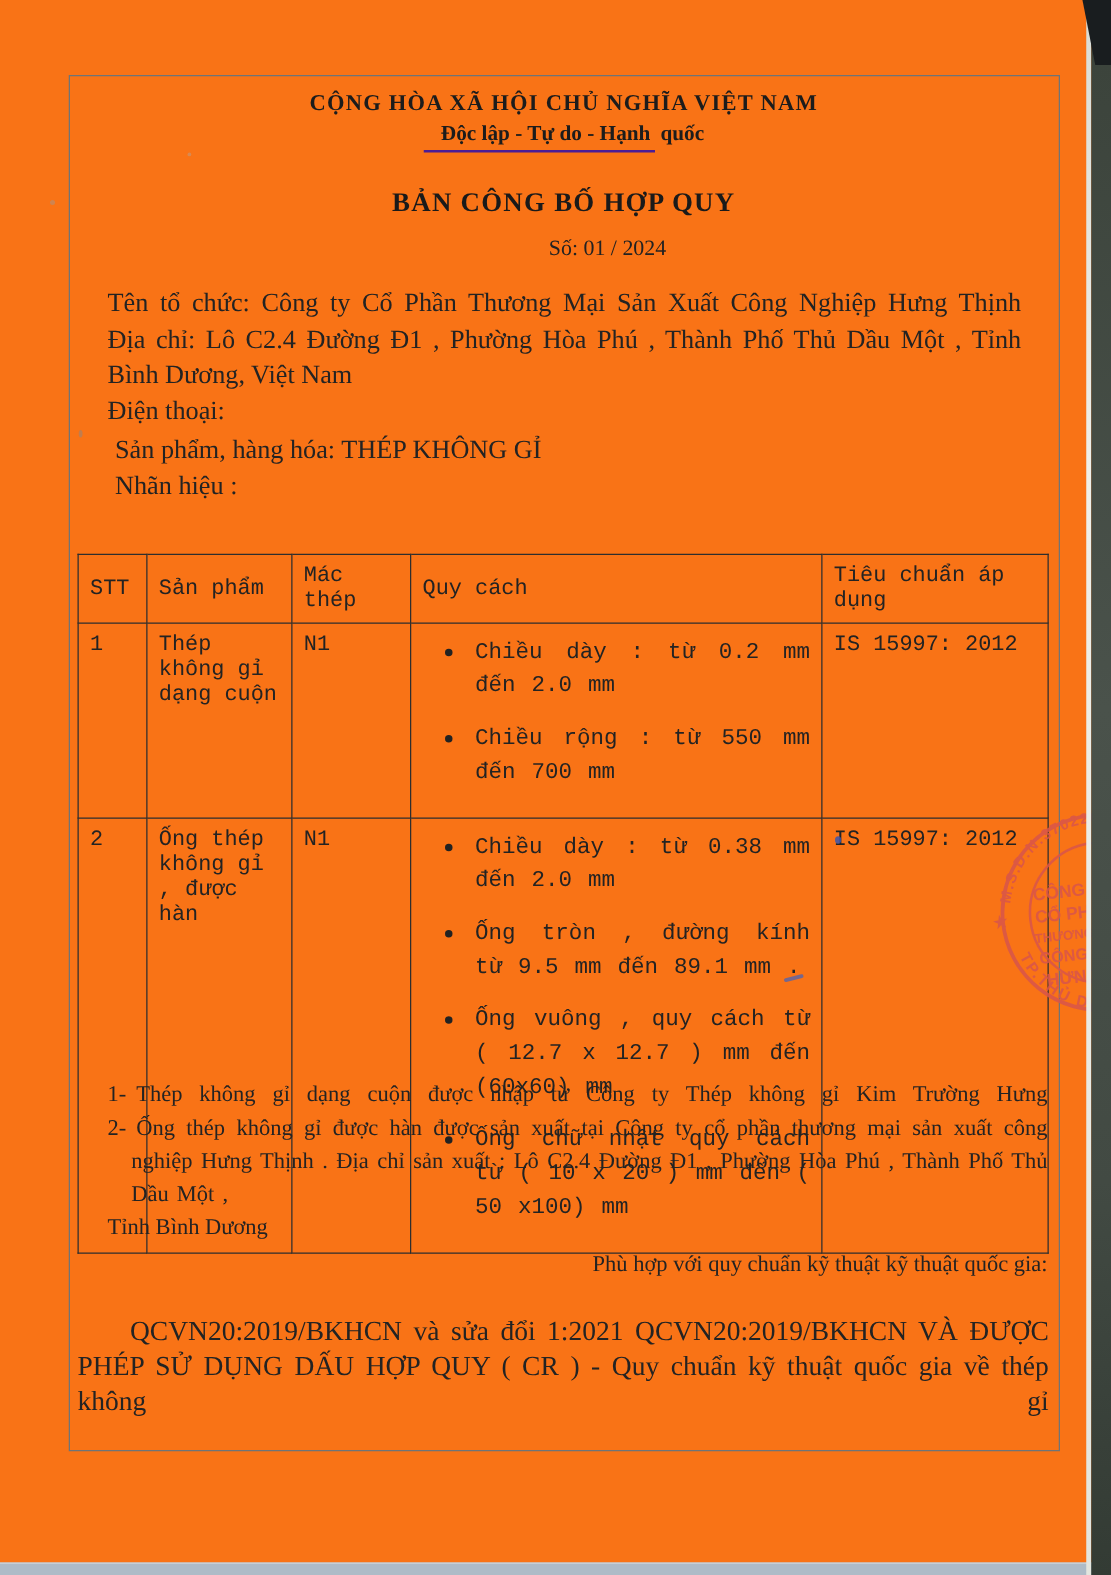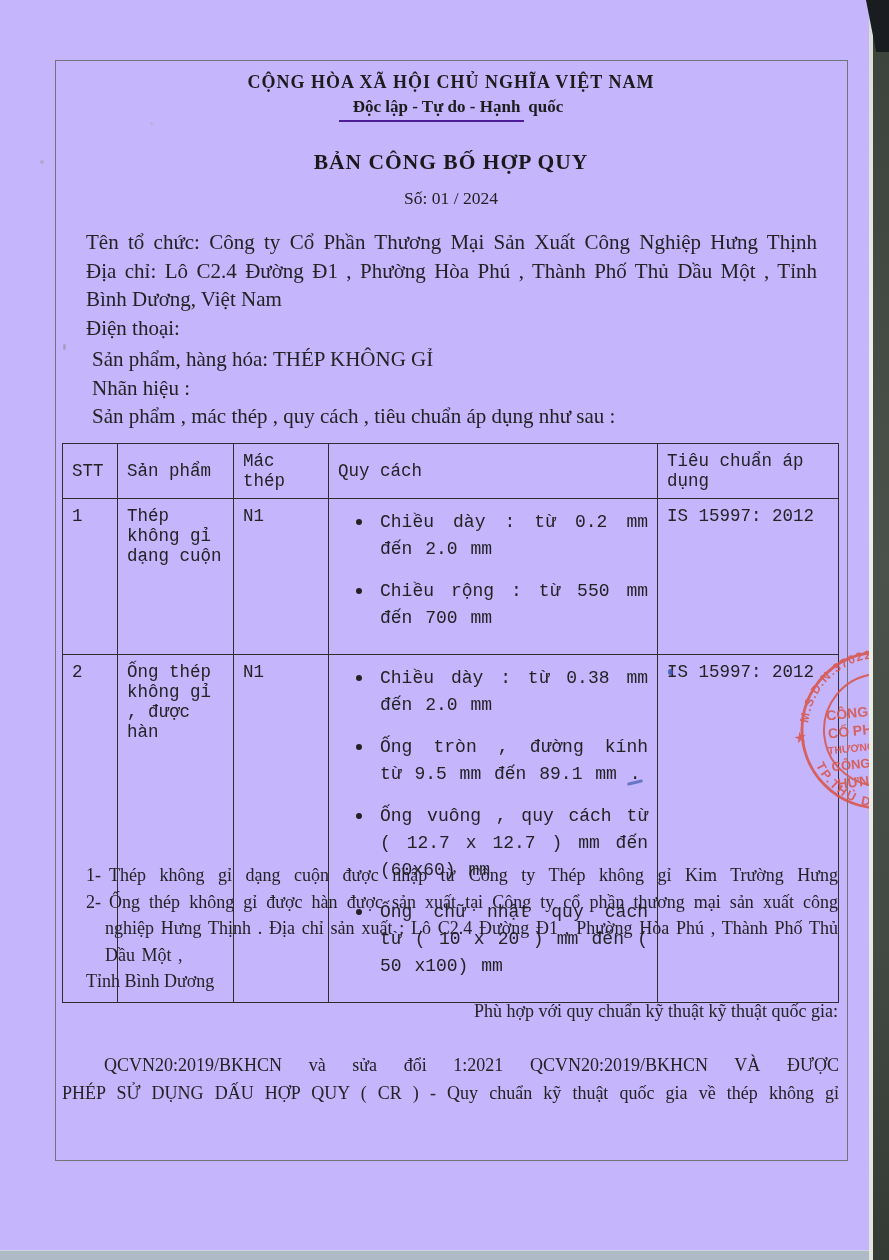--- a/index.html
+++ b/index.html
@@ -1,18 +1,18 @@
 <!DOCTYPE html>
 <html><head>
 <meta charset="utf-8">
 <style>
   html,body { margin:0; padding:0; background:#ffffff; }
   .page {
     position:relative; width:889px; height:1260px; overflow:hidden;
-    background:#c4b5fd; color:#222;
+    background:#f97316; color:#222;
     font-family:"Liberation Serif", serif;
   }
 
   
   .right-edge {
     position:absolute; left:873px; top:0; width:16px; height:1260px; z-index:6;
     background:linear-gradient(180deg,#1d211d 0%,#3c443c 4%,#4a524b 45%,#424a43 75%,#333b34 100%);
   }
   .right-edge-highlight {
     position:absolute; left:869px; top:0; width:4px; height:1260px; z-index:6;
@@ -45,21 +45,21 @@
   .motto   { font-weight:bold; font-size:17px; margin-top:4px; color:#1c1c1c; }
   .motto .underl { border-bottom:2px solid #4c1d95; padding:0 4px 3px 14px; display:inline-block; }
   .motto .tail { padding-left:4px; }
 
   .doc-title {
     position:absolute; left:55px; top:150px; width:792px; text-align:center;
     font-weight:bold; font-size:21.5px; letter-spacing:1px; color:#1a1a1a; z-index:2;
   }
   .doc-number {
     position:absolute; left:55px; top:188px; width:792px; text-align:center;
-    font-size:17.5px; color:#222; z-index:2;
+    font-size:17.5px; color:#222; z-index:2;padding-left:35px;
   }
 
   
   .intro { position:absolute; left:86px; top:228px; width:731px; font-size:21px; line-height:28.5px; color:#232323; z-index:2; }
   .j-last { text-align:justify; text-align-last:justify; }
   .intro .ind { padding-left:6px; }
   .intro .gap { margin-top:3px; }
   .bold { font-weight:normal; }
 
   
@@ -78,21 +78,21 @@
   .specs li { position:relative; padding-left:30px; margin:3px 0 15px 12px; text-align:justify; line-height:27px; font-size:18px; word-spacing:2px; }
   .specs li .dot { position:absolute; left:6px; top:10px; width:6px; height:6px; border-radius:50%; background:#222; }
   .cell-standard { font-size:17.5px; }
 
   
   .notes { position:absolute; left:86px; top:862px; width:752px; font-size:18px; line-height:26.5px; color:#232323; z-index:2; }
   .notes .marker { padding-right:8px; }
   .note-hang { padding-left:19px; text-indent:-19px; text-align:justify; word-spacing:2px; }
   .notes .lead-gap { margin-top:3px;text-align:right; }
 
-  .conformity { position:absolute; left:62px; top:1051px; width:777px; font-size:18px; line-height:28px; color:#232323; z-index:2; word-spacing:3px; }
+  .conformity { position:absolute; left:62px; top:1051px; width:777px; font-size:22px; line-height:28px; color:#232323; z-index:2; word-spacing:3px; }
   .conformity .l1 { text-indent:42px; }
 
   
   .stamp { position:absolute; left:780px; top:630px; width:200px; height:200px; z-index:3; opacity:.88; transform:rotate(-6deg); }
   .stamp text { font-family:"Liberation Sans", sans-serif; font-weight:bold; }
 </style>
 </head>
 <body>
 
 <div class="page">
@@ -112,21 +112,20 @@
   <div class="intro">
     <div class="j-last">Tên tổ chức: Công ty Cổ Phần Thương Mại Sản Xuất Công Nghiệp Hưng Thịnh</div>
     <div class="j-last">Địa chỉ: Lô C2.4 Đường Đ1 , Phường Hòa Phú , Thành Phố Thủ Dầu Một , Tỉnh</div>
     <div>Bình Dương, Việt Nam</div>
     <div>Điện thoại:</div>
     <div class="ind gap">
       <span>Sản phẩm, hàng hóa:</span>
       <span class="bold">THÉP KHÔNG GỈ</span>
     </div>
     <div class="ind">Nhãn hiệu :</div>
-    <div class="ind">Sản phẩm , mác thép , quy cách , tiêu chuẩn áp dụng như sau :</div>
   </div>
 
   <table class="spec-table">
     <colgroup>
       <col style="width:55px">
         <col style="width:116px">
         <col style="width:95px">
         <col style="width:329px">
         <col style="width:181px">
     </colgroup>

